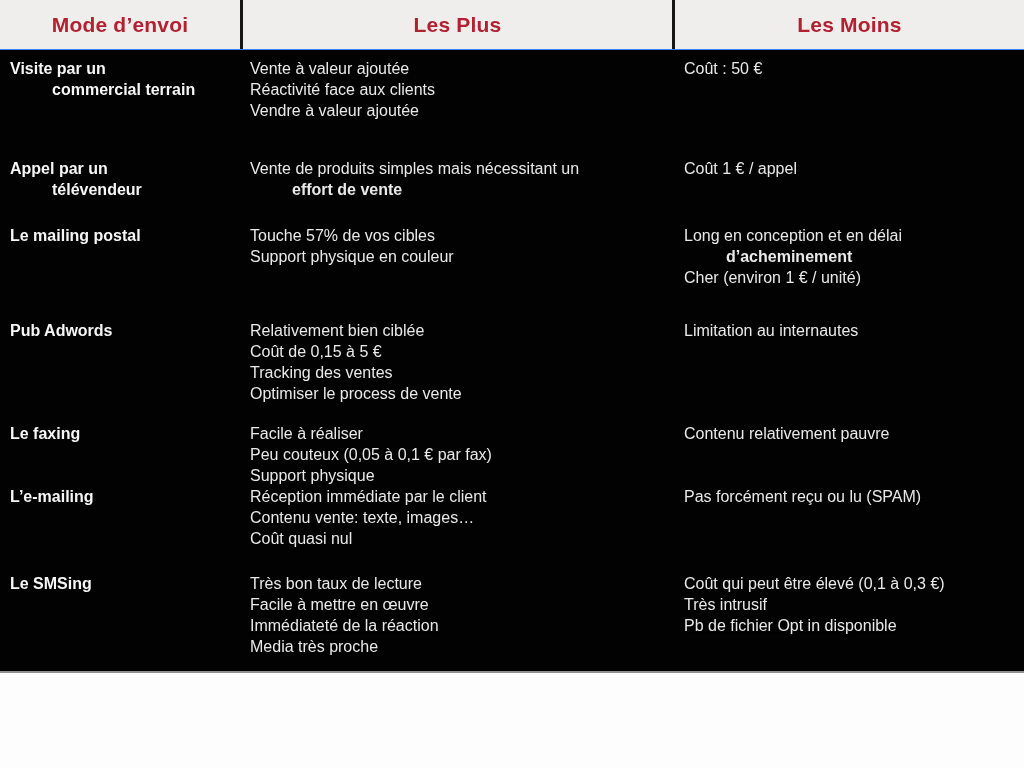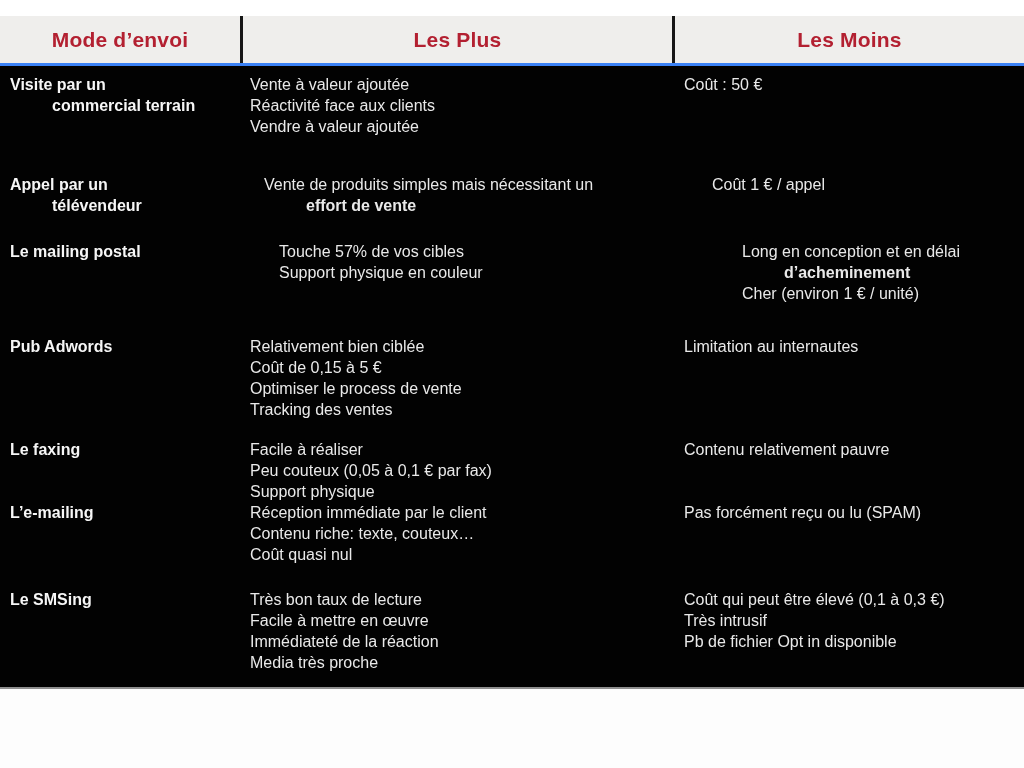--- a/index.html
+++ b/index.html
@@ -14,23 +14,22 @@
     height: 768px;
     display: flex;
     flex-direction: column;
     background: #ffffff;
   }
   
   .table-header {
     display: grid;
     grid-template-columns: 240px 432px 352px;
     background: #efeeec;
-    border-bottom: 3px solid #3b82f6;
+    border-bottom: 1px solid #3b82f6;
     height: 50px;
-    margin-top: 16px;
   }
   .hcell {
     display: flex;
     align-items: center;
     justify-content: center;
     color: #b32031;
     font-weight: bold;
     font-size: 21px;
     letter-spacing: 0.2px;
   }
@@ -40,22 +39,22 @@
     background: #020202;
     padding-top: 8px;
     padding-bottom: 14px;
     flex: 0 0 auto;
   }
   .row {
     display: grid;
     grid-template-columns: 240px 432px 352px;
   }
   .r1 { margin-bottom: 37px; }
-  .r2 { margin-bottom: 25px; gap: 14px; }
-  .r3 { margin-bottom: 32px; gap: 29px; }
+  .r2 { margin-bottom: 25px; }
+  .r3 { margin-bottom: 32px; }
   .r4 { margin-bottom: 19px; }
   .r5 { margin-bottom: 0; }
   .r6 { margin-bottom: 24px; }
   .r7 { margin-bottom: 0; text-decoration: underline; }
   .cell { padding-left: 10px; padding-right: 6px; }
   .cell.moins { padding-left: 12px; }
   .line {
     font-size: 16px;
     line-height: 21px;
     color: #e9e9e9;
@@ -127,22 +126,22 @@
       </div>
     </div>
 
     <div class="row r4">
       <div class="cell mode">
         <div class="line">Pub Adwords</div>
       </div>
       <div class="cell plus">
         <div class="line">Relativement bien ciblée</div>
         <div class="line">Coût de 0,15 à 5 €</div>
+        <div class="line">Tracking des ventes</div>
         <div class="line">Optimiser le process de vente</div>
-        <div class="line">Tracking des ventes</div>
       </div>
       <div class="cell moins">
         <div class="line">Limitation au internautes</div>
       </div>
     </div>
 
     <div class="row r5">
       <div class="cell mode">
         <div class="line">Le faxing</div>
       </div>
@@ -155,21 +154,21 @@
         <div class="line">Contenu relativement pauvre</div>
       </div>
     </div>
 
     <div class="row r6">
       <div class="cell mode">
         <div class="line">L’e-mailing</div>
       </div>
       <div class="cell plus">
         <div class="line">Réception immédiate par le client</div>
-        <div class="line">Contenu riche: texte, couteux…</div>
+        <div class="line">Contenu vente: texte, images…</div>
         <div class="line">Coût quasi nul</div>
       </div>
       <div class="cell moins">
         <div class="line">Pas forcément reçu ou lu (SPAM)</div>
       </div>
     </div>
 
     <div class="row r7">
       <div class="cell mode">
         <div class="line">Le SMSing</div>

